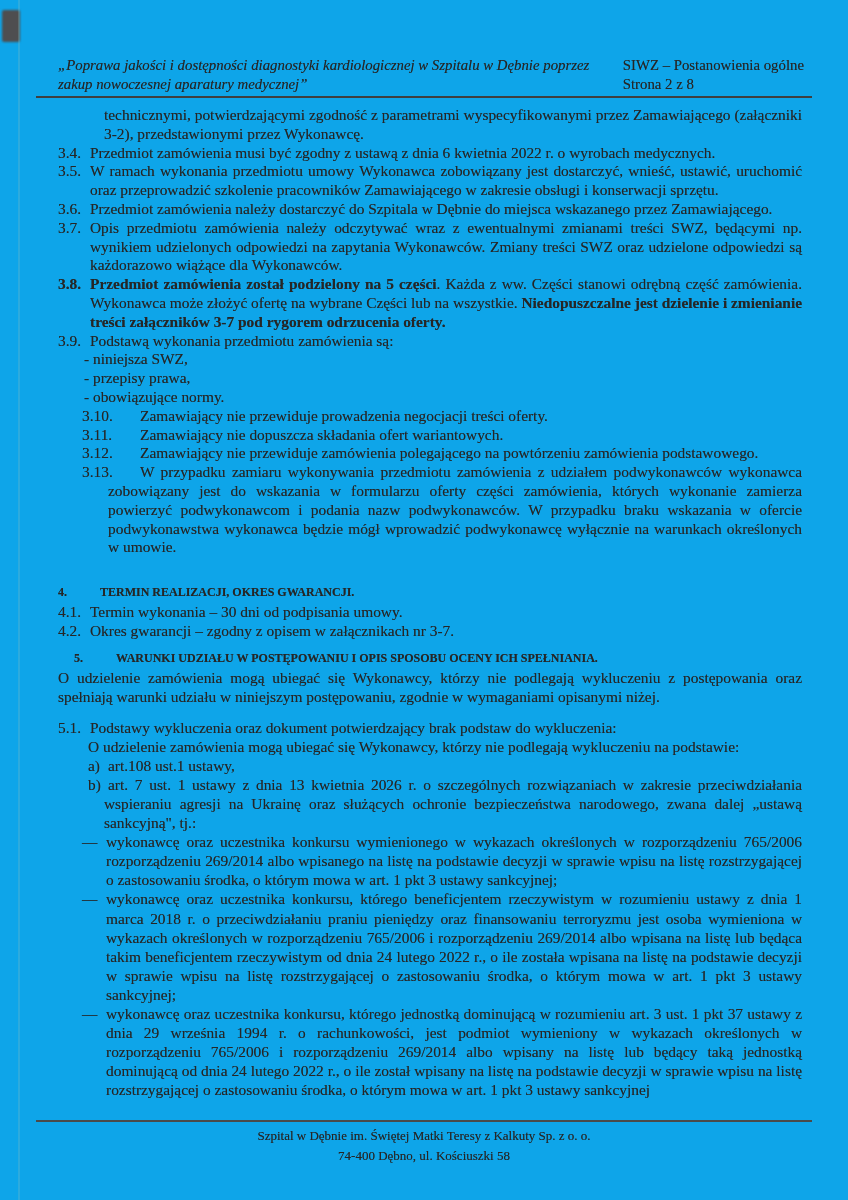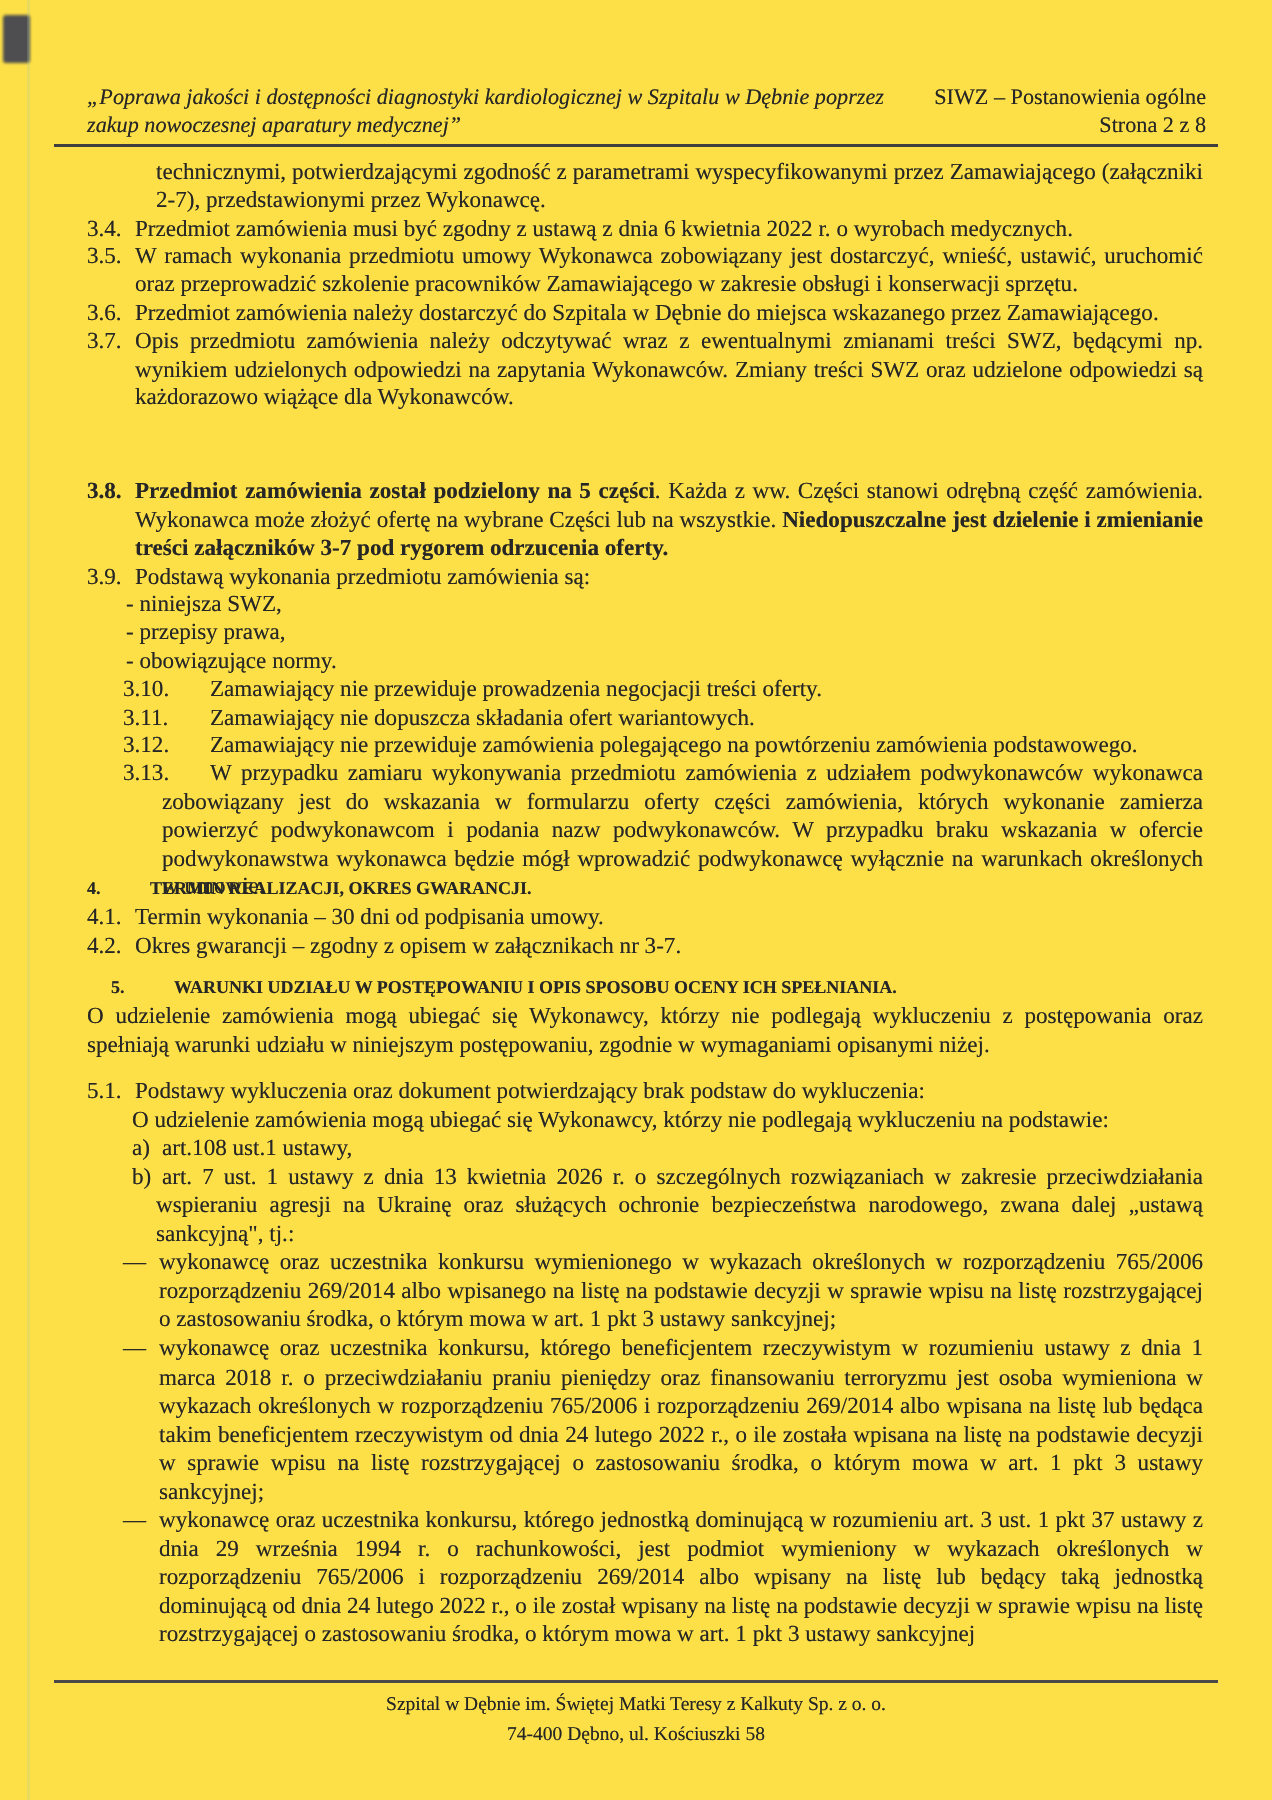--- a/index.html
+++ b/index.html
@@ -1,29 +1,29 @@
 <!DOCTYPE html>
 <html><head>
 <meta charset="utf-8">
 <style>
   html,body{margin:0;padding:0;background:#ffffff;}
   .page{
     position:relative;width:848px;height:1200px;margin:0 auto;
-    background:#fde047;overflow:hidden;
+    background:#0ea5e9;overflow:hidden;
     font-family:"Liberation Serif","DejaVu Serif",serif;
     color:#262626;
   }
   .soft{text-shadow:0 0 .4px rgba(40,40,40,.55);}
   
   .corner-mark{position:absolute;left:2px;top:10px;width:18px;height:32px;background:#4e4e50;filter:blur(1px);border-radius:2px;}
   .edge-line{position:absolute;left:18px;top:0;width:2px;height:1200px;background:rgba(160,195,180,.22);}
   
   .hdr{position:absolute;top:56px;left:58px;right:44px;display:flex;justify-content:space-between;font-size:14.8px;line-height:19px;}
   .hdr-left{font-style:italic;max-width:620px;}
-  .hdr-right{text-align:right;white-space:nowrap;}
+  .hdr-right{text-align:left;white-space:nowrap;}
   .hdr-rule{position:absolute;top:96px;left:36px;width:776px;height:2px;background:#3f3f3f;}
   
   .bodyA{position:absolute;top:106px;left:58px;width:744px;font-size:15.4px;line-height:18.8px;text-align:justify;}
   .bodyB{position:absolute;top:580px;left:58px;width:744px;font-size:15.4px;line-height:19.1px;text-align:justify;}
   p{margin:0;}
   .cont{padding-left:46px;}
   .item{padding-left:32px;text-indent:-32px;}
   .item .num{display:inline-block;width:32px;text-indent:0;}
   .item-wide{padding-left:26px;text-indent:-26px;margin-left:24px;}
   .item-wide .num{display:inline-block;width:58px;text-indent:0;}
@@ -31,21 +31,21 @@
   .lead-line{padding-left:30px;}
   .sub-ab{padding-left:46px;text-indent:-16px;}
   .sub-ab .num{display:inline-block;width:20px;text-indent:0;}
   .dash-item{padding-left:48px;text-indent:-24px;}
   .dash-item .dash{display:inline-block;width:24px;text-indent:0;}
   .heading{font-weight:bold;font-size:12px;padding-left:42px;text-indent:-42px;}
   .heading .num{display:inline-block;width:42px;text-indent:0;}
   .mt-h4{margin-top:3px;}
   .mt-h5{margin-top:9px;margin-left:16px;}
   .mt-51{margin-top:11px;}
-  .b{font-weight:bold;margin-top:44px;}
+  .b{font-weight:bold;}
   
   .ftr-rule{position:absolute;top:1120px;left:36px;width:776px;height:2px;background:#4a4a4a;}
   .ftr{position:absolute;top:1126px;left:0;right:0;text-align:center;font-size:13px;line-height:20px;}
 </style>
 </head>
 <body>
 
 <div class="page soft">
 
   <div class="corner-mark"></div>
@@ -57,21 +57,21 @@
       <p>zakup nowoczesnej aparatury medycznej”</p>
     </div>
     <div class="hdr-right">
       <p>SIWZ – Postanowienia ogólne</p>
       <p>Strona 2 z 8</p>
     </div>
   </div>
   <div class="hdr-rule"></div>
 
   <div class="bodyA">
-    <p class="cont">technicznymi, potwierdzającymi zgodność z parametrami wyspecyfikowanymi przez Zamawiającego (załączniki 2-7), przedstawionymi przez Wykonawcę.</p>
+    <p class="cont">technicznymi, potwierdzającymi zgodność z parametrami wyspecyfikowanymi przez Zamawiającego (załączniki 3-2), przedstawionymi przez Wykonawcę.</p>
     <p class="item"><span class="num">3.4.</span><span>Przedmiot zamówienia musi być zgodny z ustawą z dnia 6 kwietnia 2022 r. o wyrobach medycznych.</span></p>
     <p class="item"><span class="num">3.5.</span><span>W ramach wykonania przedmiotu umowy Wykonawca zobowiązany jest dostarczyć, wnieść, ustawić, uruchomić oraz przeprowadzić szkolenie pracowników Zamawiającego w zakresie obsługi i konserwacji sprzętu.</span></p>
     <p class="item"><span class="num">3.6.</span><span>Przedmiot zamówienia należy dostarczyć do Szpitala w Dębnie do miejsca wskazanego przez Zamawiającego.</span></p>
     <p class="item"><span class="num">3.7.</span><span>Opis przedmiotu zamówienia należy odczytywać wraz z ewentualnymi zmianami treści SWZ, będącymi np. wynikiem udzielonych odpowiedzi na zapytania Wykonawców. Zmiany treści SWZ oraz udzielone odpowiedzi są każdorazowo wiążące dla Wykonawców.</span></p>
     <p class="item"><span class="num b">3.8.</span><span class="b">Przedmiot zamówienia został podzielony na 5 części</span><span>. Każda z ww. Części stanowi odrębną część zamówienia. Wykonawca może złożyć ofertę na wybrane Części lub na wszystkie. </span><span class="b">Niedopuszczalne jest dzielenie i zmienianie treści załączników 3-7 pod rygorem odrzucenia oferty.</span></p>
     <p class="item"><span class="num">3.9.</span><span>Podstawą wykonania przedmiotu zamówienia są:</span></p>
     <p class="sub-line">- niniejsza SWZ,</p>
     <p class="sub-line">- przepisy prawa,</p>
     <p class="sub-line">- obowiązujące normy.</p>
     <p class="item-wide"><span class="num">3.10.</span><span>Zamawiający nie przewiduje prowadzenia negocjacji treści oferty.</span></p>

